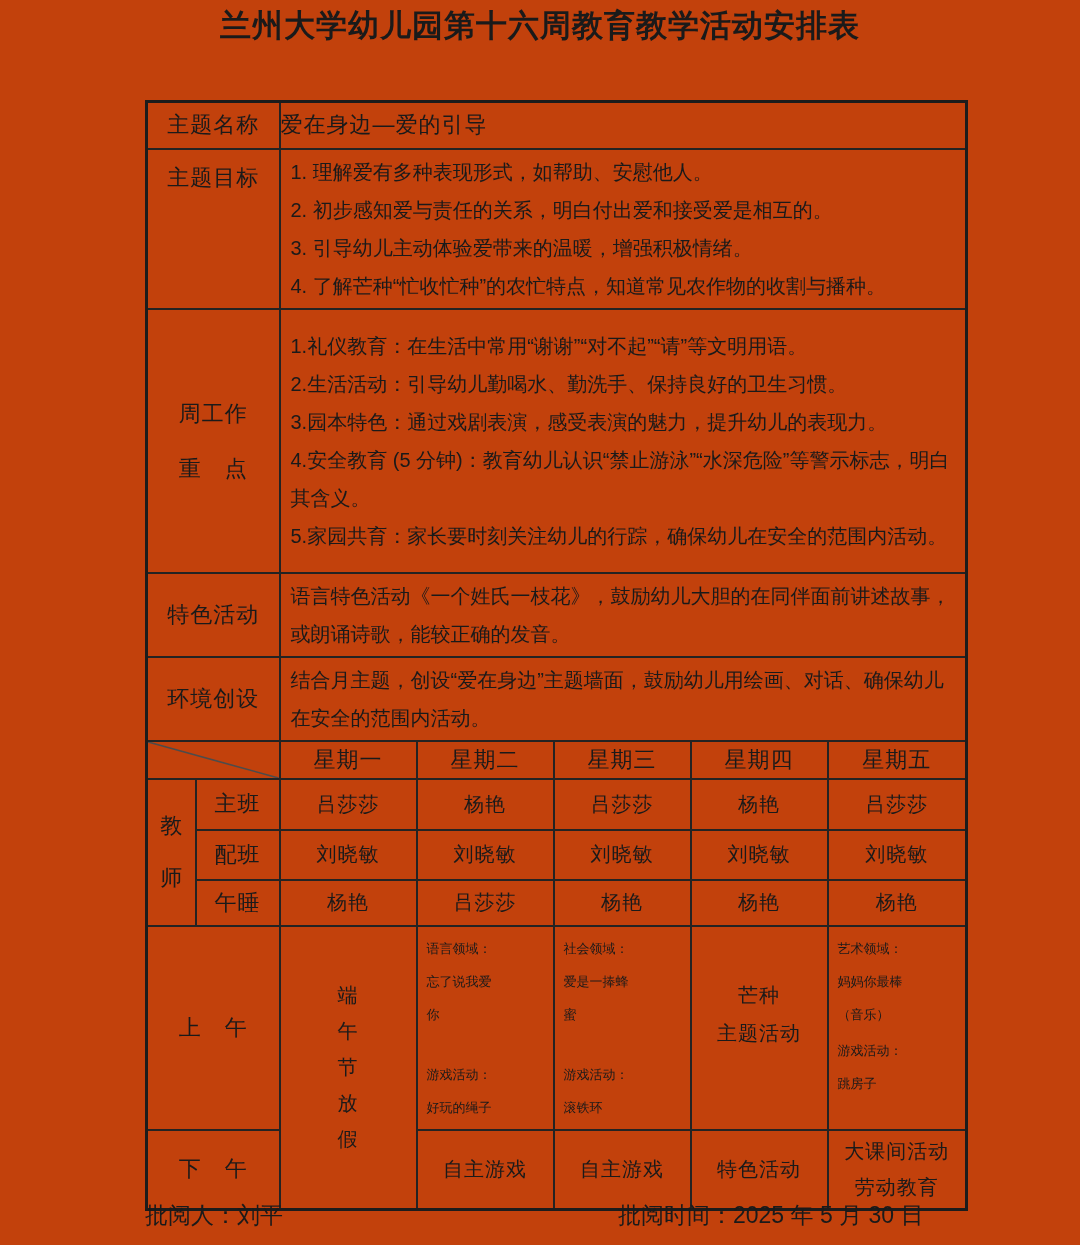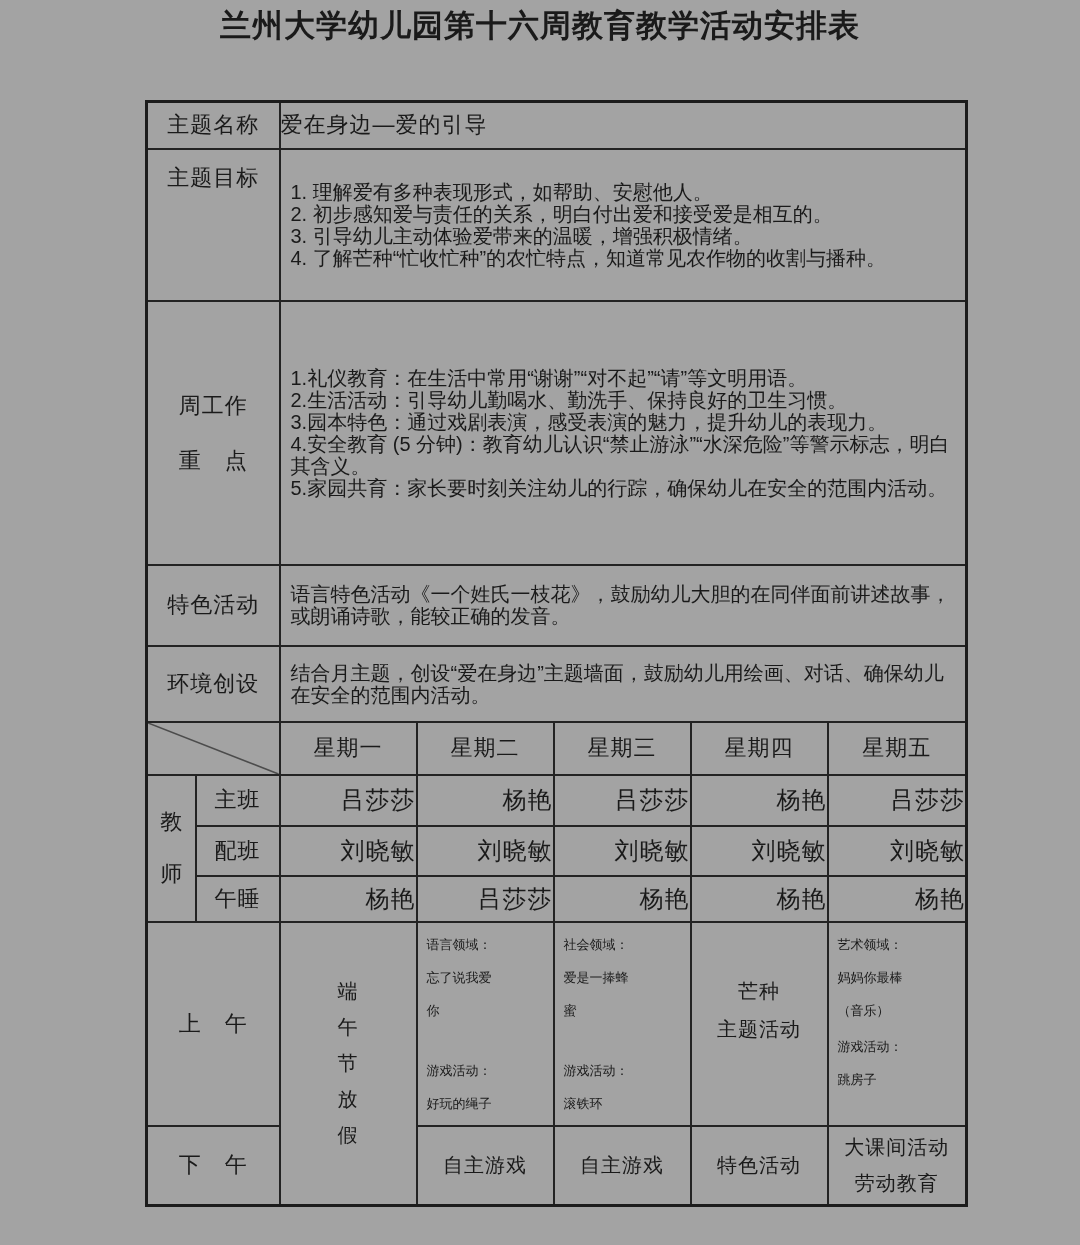--- a/index.html
+++ b/index.html
@@ -3,21 +3,21 @@
 <meta charset="utf-8">
 <style>
   html,body{margin:0;padding:0;}
   body{
     width:1080px;height:1245px;
     background:#fbfbfb;
     font-family:"Liberation Sans","DejaVu Sans",sans-serif;
     color:#1a1a1a;
     -webkit-font-smoothing:antialiased;
   }
-  .sheet{position:relative;width:1080px;height:1245px;background:#a3a3a3;overflow:hidden;}
+  .sheet{position:relative;width:1080px;height:1245px;background:#c2410c;overflow:hidden;}
 
   .title{
     position:absolute;top:5px;left:0;width:100%;
     text-align:center;font-size:31px;font-weight:700;letter-spacing:1px;
   }
   .meta{
     position:absolute;top:56px;left:145px;width:835px;
     font-size:23px;white-space:nowrap;
   }
   .meta .m2{margin-left:64px;}
@@ -34,43 +34,43 @@
     vertical-align:middle;
     overflow:hidden;
   }
 
   
   tr.r-theme    {height:47px;}
   tr.r-goals    {height:152px;}
   tr.r-focus    {height:264px;}
   tr.r-special  {height:81px;}
   tr.r-env      {height:76px;}
-  tr.r-days     {height:53px;}
+  tr.r-days     {height:38px;}
   tr.r-main     {height:51px;}
   tr.r-assist   {height:50px;}
   tr.r-nap      {height:46px;}
   tr.r-morning  {height:178px;}
   tr.r-afternoon{height:80px;}
 
   .lbl{
     text-align:center;font-size:22px;letter-spacing:1px;
   }
   .lbl-top{vertical-align:top !important;padding-top:13px !important;}
   .lbl-2line{white-space:pre-line;line-height:55px;}
 
   .center-val{text-align:left;font-size:22px;letter-spacing:1px;}
 
   .body-cell{
-    font-size:20px;line-height:22px;
+    font-size:20px;line-height:38px;
     padding:3px 10px !important;
     text-align:left;white-space:pre-line;
   }
 
   .day-head{text-align:center;font-size:22px;letter-spacing:1px;}
-  .name-cell{text-align:right;font-size:24px;letter-spacing:1px;}
+  .name-cell{text-align:center;font-size:20px;letter-spacing:1px;}
 
   .t-group{
     text-align:center;font-size:22px;
     white-space:pre-line;line-height:52px;
   }
 
   .corner{position:relative;}
   .corner svg{position:absolute;left:0;top:0;width:100%;height:100%;display:block;}
 
   .holiday-cell{
@@ -234,14 +234,18 @@
       <td class="lbl" colspan="2">下　午</td>
       <td class="pm-cell">自主游戏</td>
       <td class="pm-cell">自主游戏</td>
       <td class="pm-cell">特色活动</td>
       <td class="pm-cell">大课间活动
 劳动教育</td>
     </tr>
   </tbody>
     </table>
 
+  <div class="footer">
+    <span class="f1">批阅人：刘平</span>
+    <span class="f2">批阅时间：2025 年 5 月 30 日</span>
+  </div>
 
 </div>
 
 </body></html>

